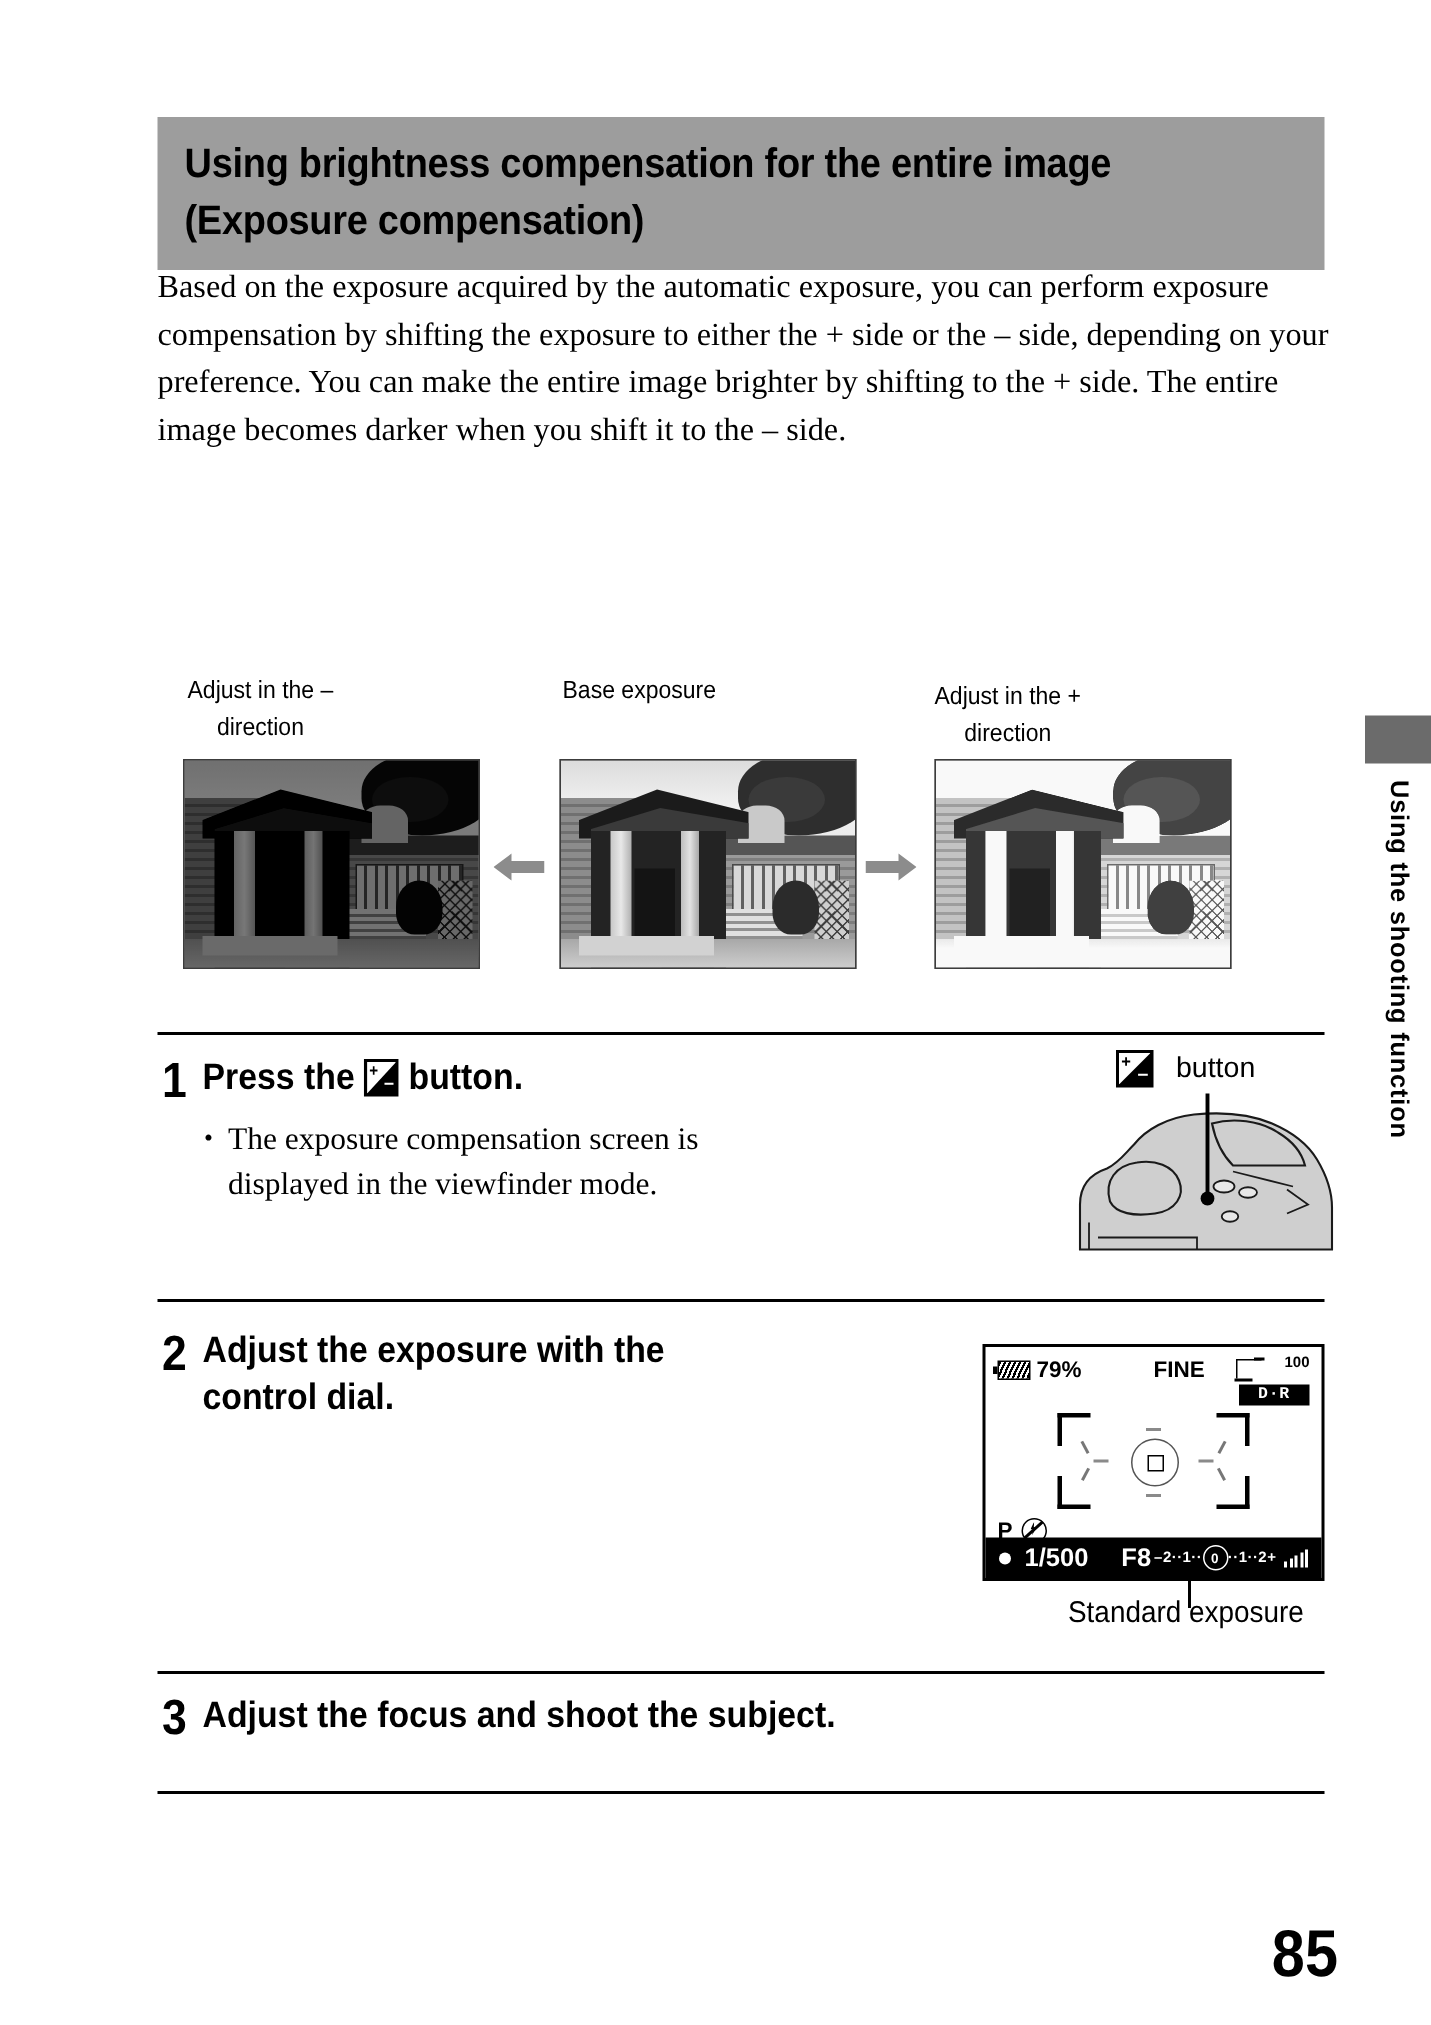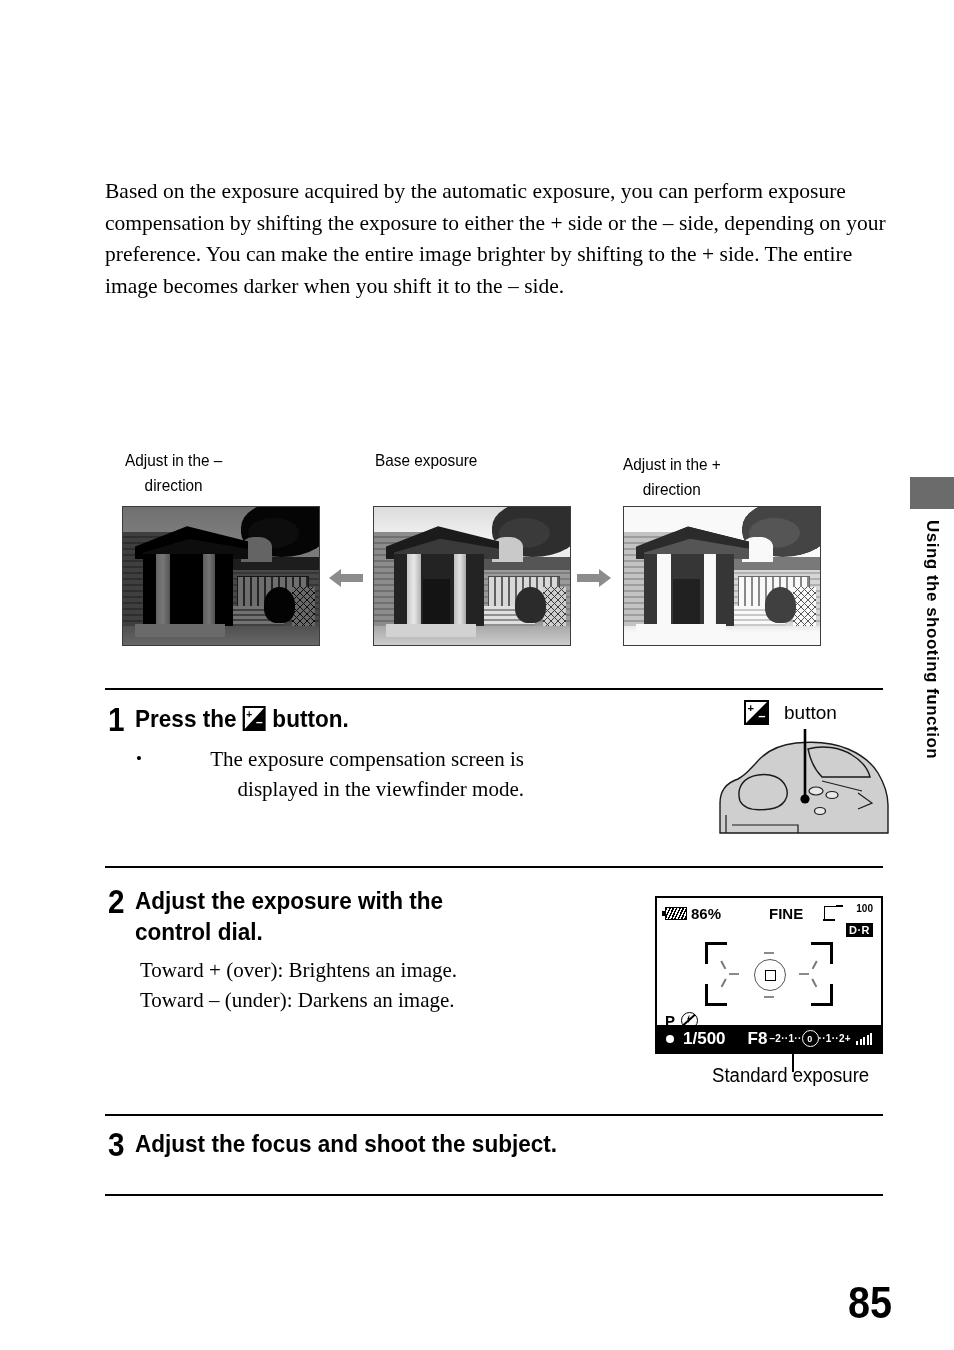--- a/index.html
+++ b/index.html
@@ -344,23 +344,23 @@
     width: 7px; height: 1.8px; background:#000;
   }
   .card-glyph::after {
     content:""; position:absolute; left:-1.8px; bottom:-1.8px;
     width: 12px; height: 1.8px; background:#000;
   }
   .lcd-count { position:absolute; right: 8px; top: 5px; font-size: 10px; }
   .lcd-dr {
     position:absolute; right: 8px; top: 25px;
     background: #000; color:#fff;
-    font-family: Liberation Sans, sans-serif;
+    font-family: Liberation Mono, monospace;
     font-weight:700; font-size: 11px;
-    padding: 1px 3px;
+    padding: 1px 13px;
     letter-spacing: 0.5px;
   }
 
   .lcd-af {
     position: absolute;
     left: 0; right: 0; top: 40px;
     height: 72px;
   }
   .brk { position:absolute; width:19px; height:19px; }
   .brk.tl { left: 48px; top: 4px;  border-left:3px solid #000; border-top:3px solid #000; }
@@ -507,20 +507,24 @@
     font-size: 44px;
     transform: scaleX(0.9);
     transform-origin: right bottom;
   }
 </style>
 </head>
 <body>
 
 <div class="page">
 
+  <div class="section-header">
+    <div class="line">Using brightness compensation for the entire image</div>
+    <div class="line">(Exposure compensation)</div>
+  </div>
 
   <div class="intro">
     <p>Based on the exposure acquired by the automatic exposure, you can perform exposure compensation by shifting the exposure to either the + side or the – side, depending on your preference. You can make the entire image brighter by shifting to the + side. The entire image becomes darker when you shift it to the – side.</p>
   </div>
 
   <div class="figure-block">
     <div class="fig-captions">
       <div class="fig-cap c1">Adjust in the –
 direction</div>
       <div class="fig-cap c2">Base exposure</div>
@@ -627,21 +631,21 @@
         <span>Press the</span>
         <span class="ev-icon">
           <span class="plus">+</span><span class="minus">–</span>
         </span>
         <span>button.</span>
       </div>
     </div>
     <div class="step-body">
       <div class="bullet-row">
         <span class="bullet-dot">•</span>
-        <span style="display:block; max-width:372px;text-align:right;">The exposure compensation screen is displayed in the viewfinder mode.</span>
+        <span style="display:block; max-width:372px;">The exposure compensation screen is displayed in the viewfinder mode.</span>
       </div>
     </div>
   </div>
 
   <div class="camera-callout">
     <div class="callout-label">
       <span class="ev-icon">
         <span class="plus">+</span>
           <span class="minus">–</span>
       </span>
@@ -673,31 +677,27 @@
       </svg>
     </div>
   </div>
 
   <div class="step-block" style="left:108px; top:885px; width:520px;">
     <div class="step-head">
       <div class="step-num">2</div>
       <div class="step-title" style="display:block;">Adjust the exposure with the
 control dial.</div>
     </div>
-    <div class="step-body sub-lines">
-      <div>Toward + (over): Brightens an image.</div>
-      <div>Toward – (under): Darkens an image.</div>
-    </div>
   </div>
 
   <div class="lcd">
     <div class="lcd-top">
       <div class="lcd-batt">
         <span class="batt-glyph"></span>
-        <span class="lcd-txt">86%</span>
+        <span class="lcd-txt">79%</span>
       </div>
       <div class="lcd-txt lcd-fine">FINE</div>
       <div class="lcd-card">
         <div class="card-glyph"></div>
       </div>
       <div class="lcd-txt lcd-count">100</div>
       <div class="lcd-dr">D·R</div>
     </div>
 
     <div class="lcd-af">

